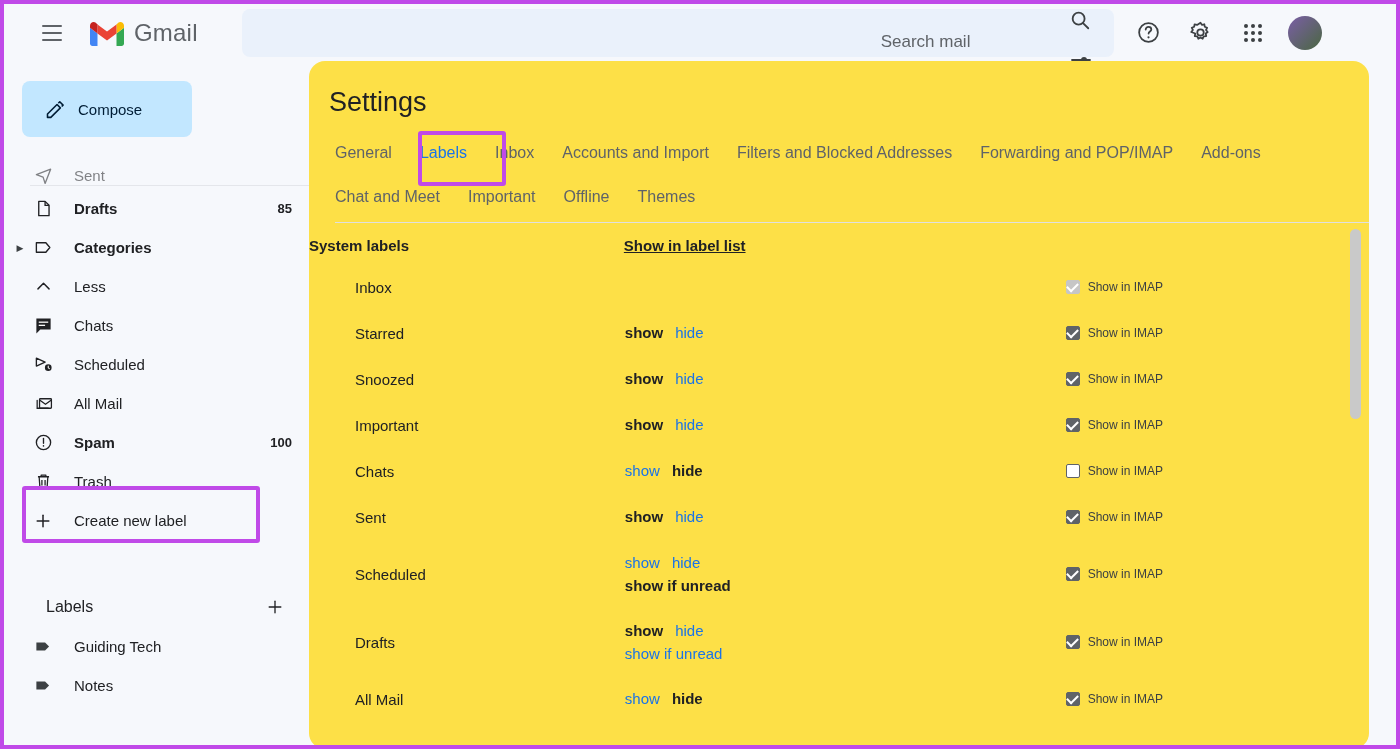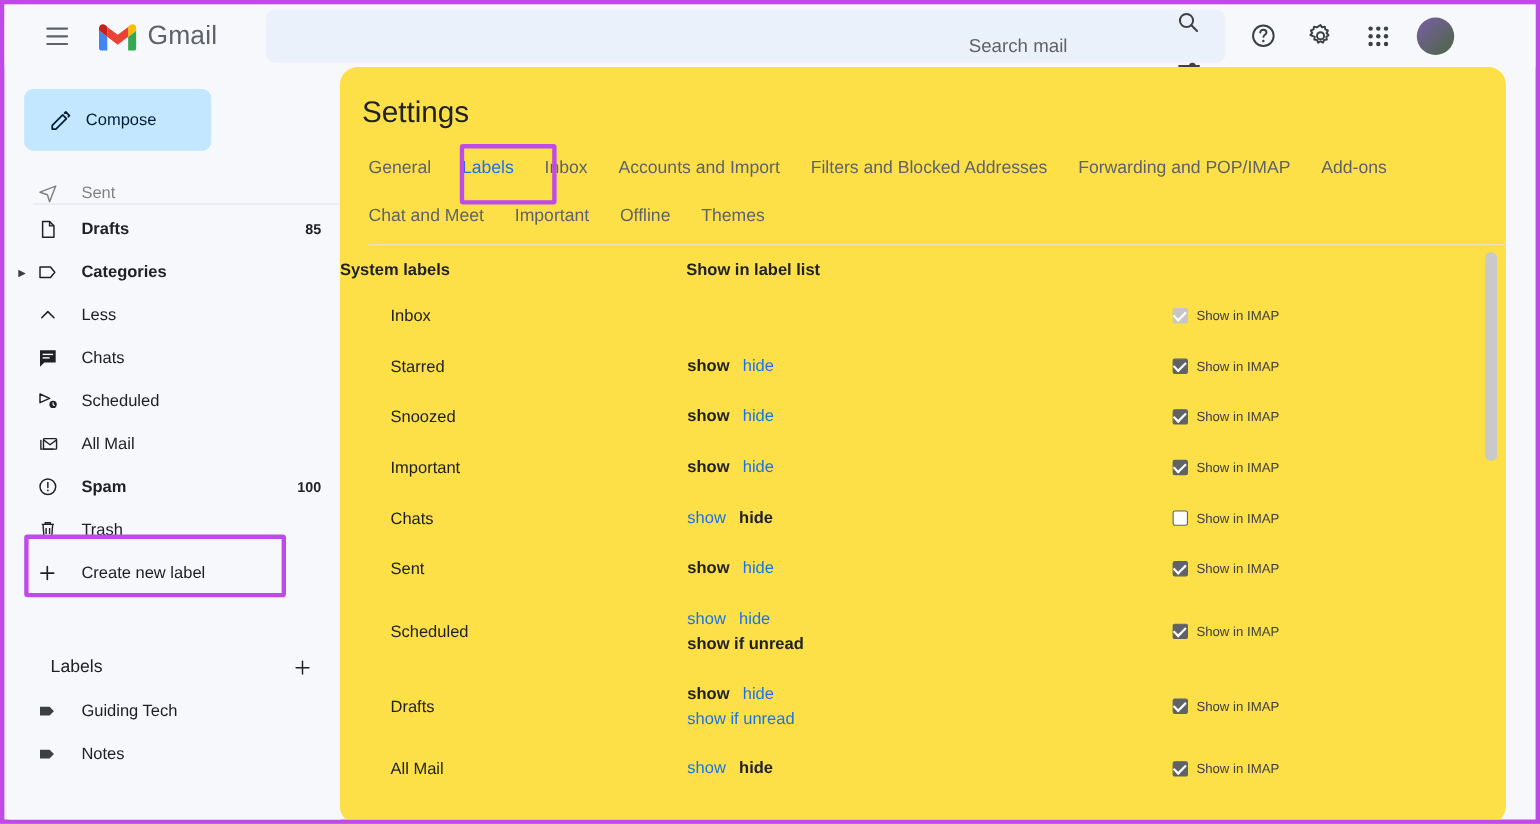--- a/index.html
+++ b/index.html
@@ -270,21 +270,21 @@
     table-layout: fixed;
   }
   .lbl-table th {
     text-align: left;
     font-size: 15px;
     color: #202124;
     font-weight: bold;
     padding: 14px 0 10px 0;
   }
   .col-name  { width: 300px; padding-left: 46px; }
-  .col-show  { width: 420px; }
+  .col-show  { width: 420px; text-decoration: underline; }
   .col-imap  { width: 290px; }
   .lbl-table td {
     font-size: 15px;
     color: #202124;
     vertical-align: middle;
   }
   .td-name { padding-left: 46px; color: #3c4043; }
   .actions { line-height: 1.55; }
   .act {
     color: #1a73e8;

